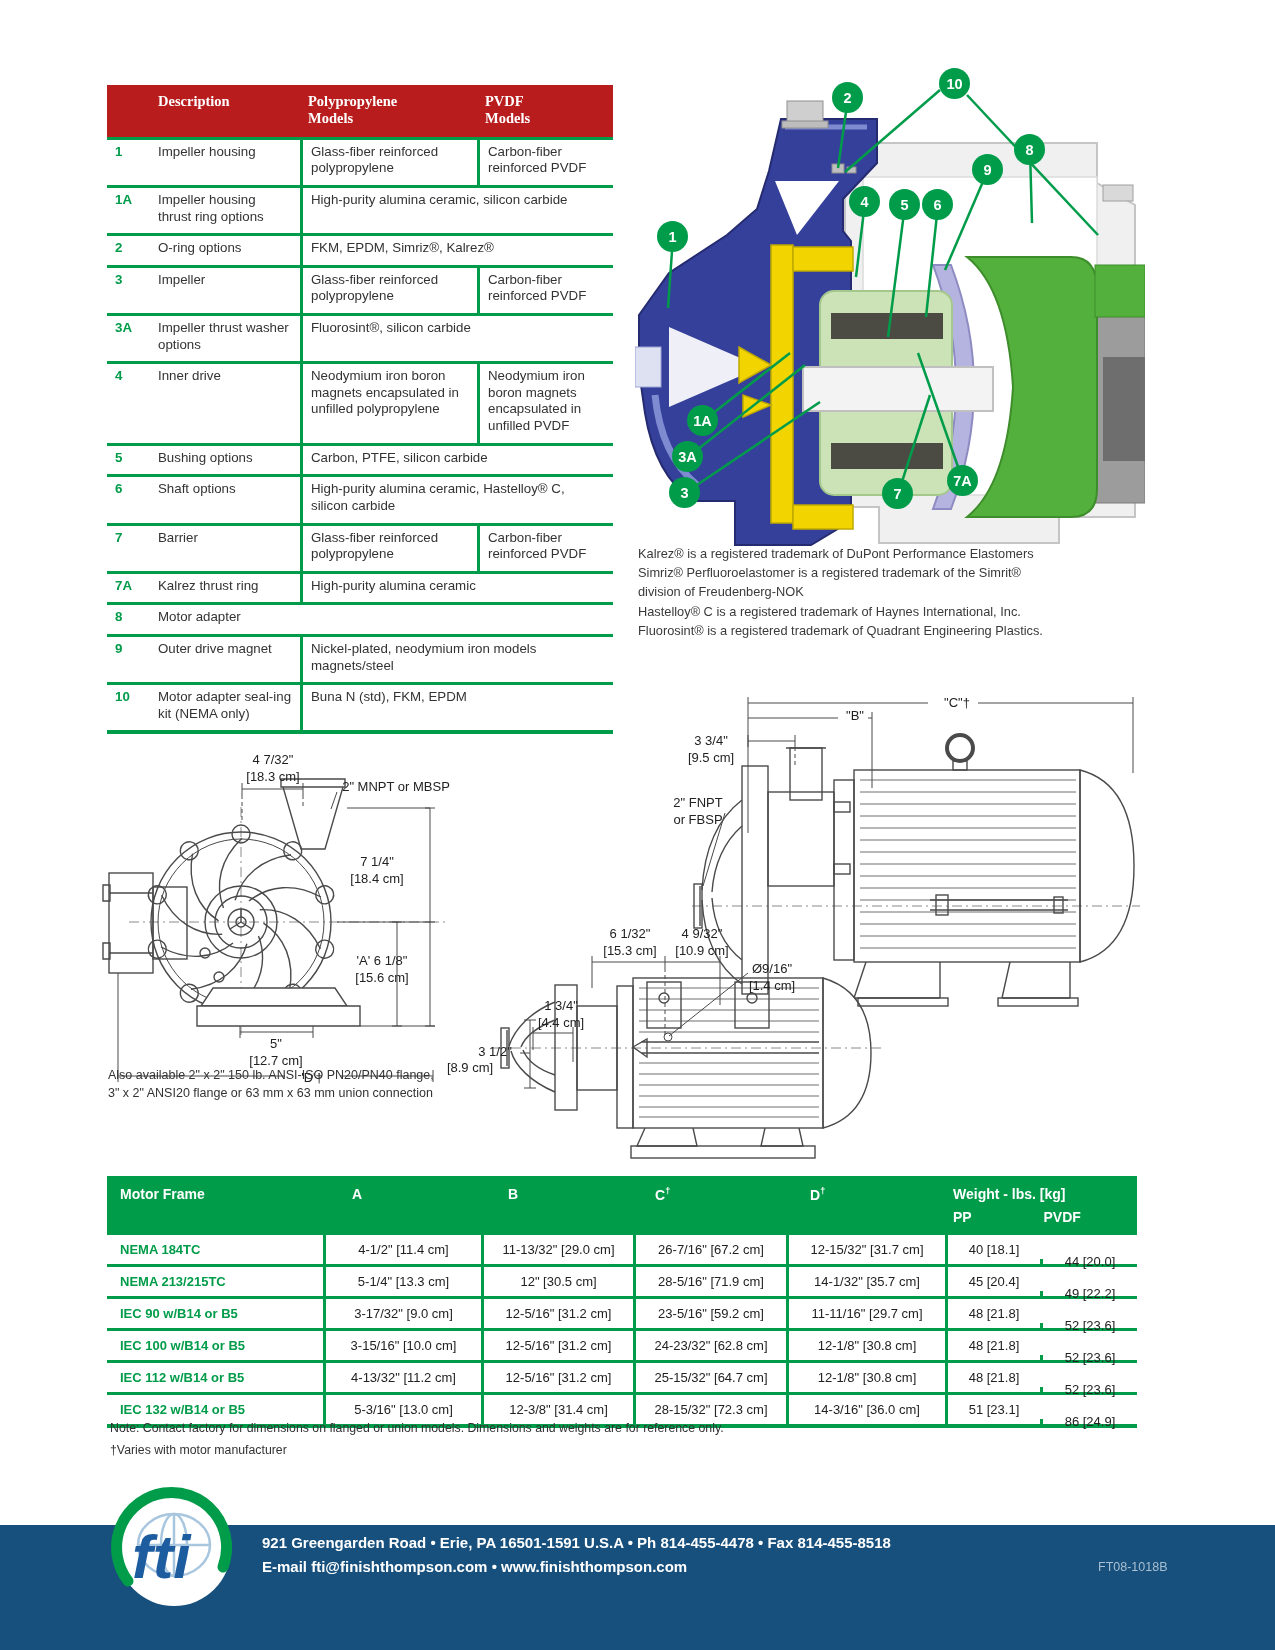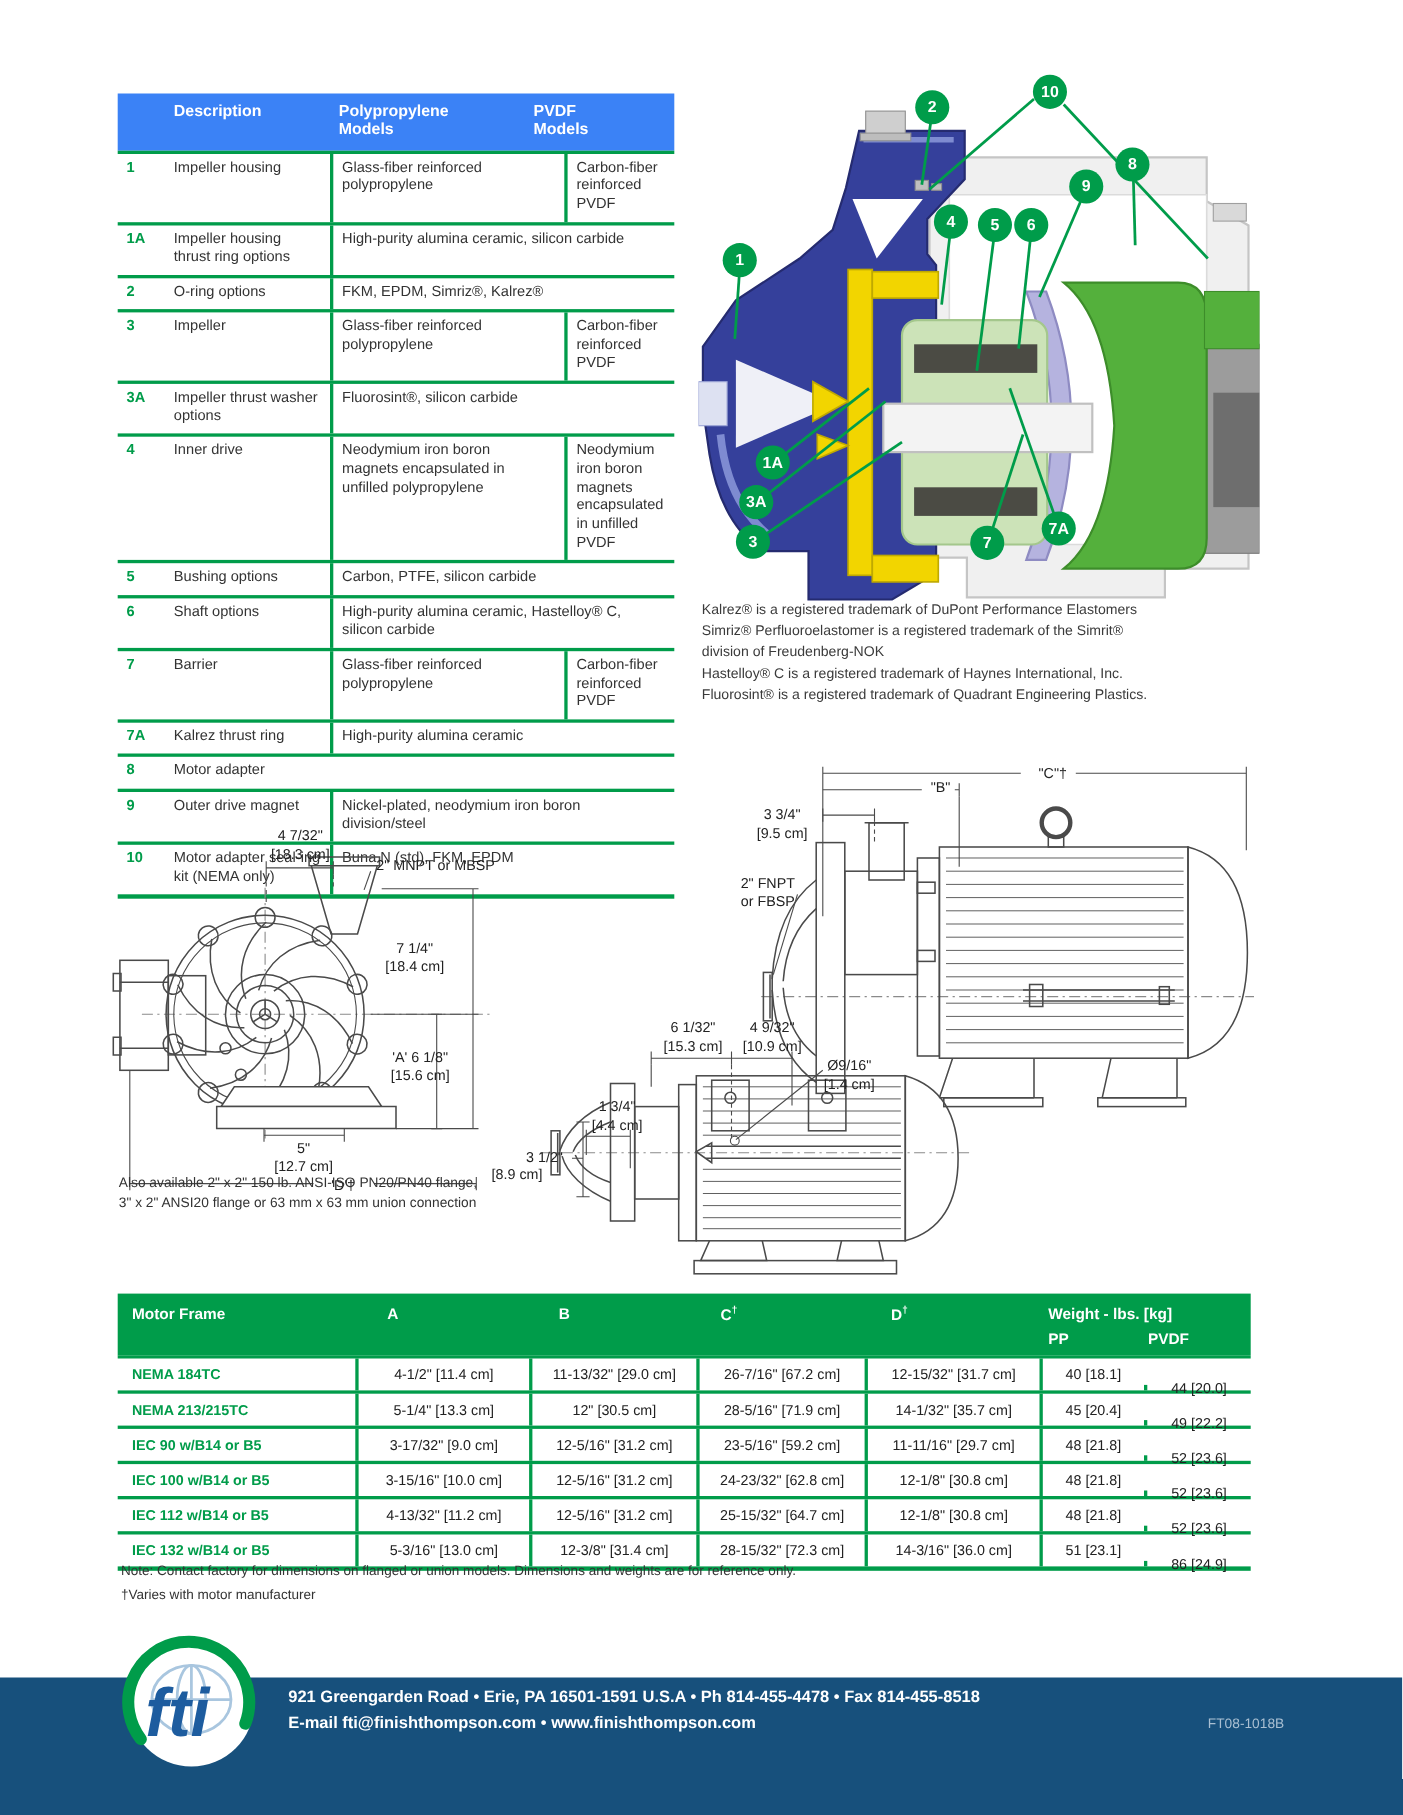--- a/index.html
+++ b/index.html
@@ -2,35 +2,35 @@
 <html><head>
 <meta charset="utf-8">
 <style>
   html,body{margin:0;padding:0;background:#fff;}
   #page{position:relative;width:1275px;height:1650px;background:#fff;overflow:hidden;
         font-family:"Liberation Sans",sans-serif;color:#222;}
   .abs{position:absolute;}
 
   
   #parts{position:absolute;left:107px;top:85px;width:506px;}
-  .pt-head{display:flex;background:#3b82f6;color:#fff;font-weight:bold;font-size:14.5px;line-height:1.2;}
+  .pt-head{display:flex;background:#b91c1c;color:#fff;font-weight:bold;font-size:14.5px;line-height:1.2;font-family:Liberation Serif, serif;}
   .pt-head .hc{padding:8px 8px 9px 8px;box-sizing:border-box;}
   .h1{width:43px;padding-left:10px;}
   .h2{width:150px;}
   .h3{width:177px;}
   .h4{flex:1;}
   .p-row{display:flex;border-top:3px solid #009C4A;font-size:13.3px;color:#333;line-height:1.25;align-items:stretch;}
   .p-row:last-child{border-bottom:4px solid #009C4A;}
   .p-row .c{padding:4px 8px 8px 8px;box-sizing:border-box;}
   .n{width:43px;color:#009C4A;font-weight:bold;padding-left:10px;}
   .d{width:150px;}
   .m,.mp,.mv{border-left:3px solid #009C4A;}
   .m{flex:1;}
   .mp{width:177px;}
-  .mv{flex:1;margin-left:36px;}
+  .mv{flex:1;}
 
   
   .callout{position:absolute;width:31px;height:31px;margin:-16px 0 0 -16px;border-radius:50%;
            background:#009C4A;color:#fff;font-weight:bold;font-size:14.5px;
            display:flex;align-items:center;justify-content:center;}
 
   
   #tm{position:absolute;left:638px;top:544px;font-size:12.8px;color:#3a3a3a;line-height:1.5;}
 
   
@@ -172,21 +172,21 @@
 
         <div class="p-row">
           <div class="c n">8</div>
           <div class="c d">Motor adapter</div>
 
         </div>
 
         <div class="p-row">
           <div class="c n">9</div>
           <div class="c d">Outer drive magnet</div>
-          <div class="c m">Nickel-plated, neodymium iron boron division/steel</div>
+          <div class="c m">Nickel-plated, neodymium iron models magnets/steel</div>
 
         </div>
 
         <div class="p-row">
           <div class="c n">10</div>
           <div class="c d">Motor adapter seal-ing kit (NEMA only)</div>
           <div class="c m">Buna N (std), FKM, EPDM</div>
 
         </div>
       </div>

